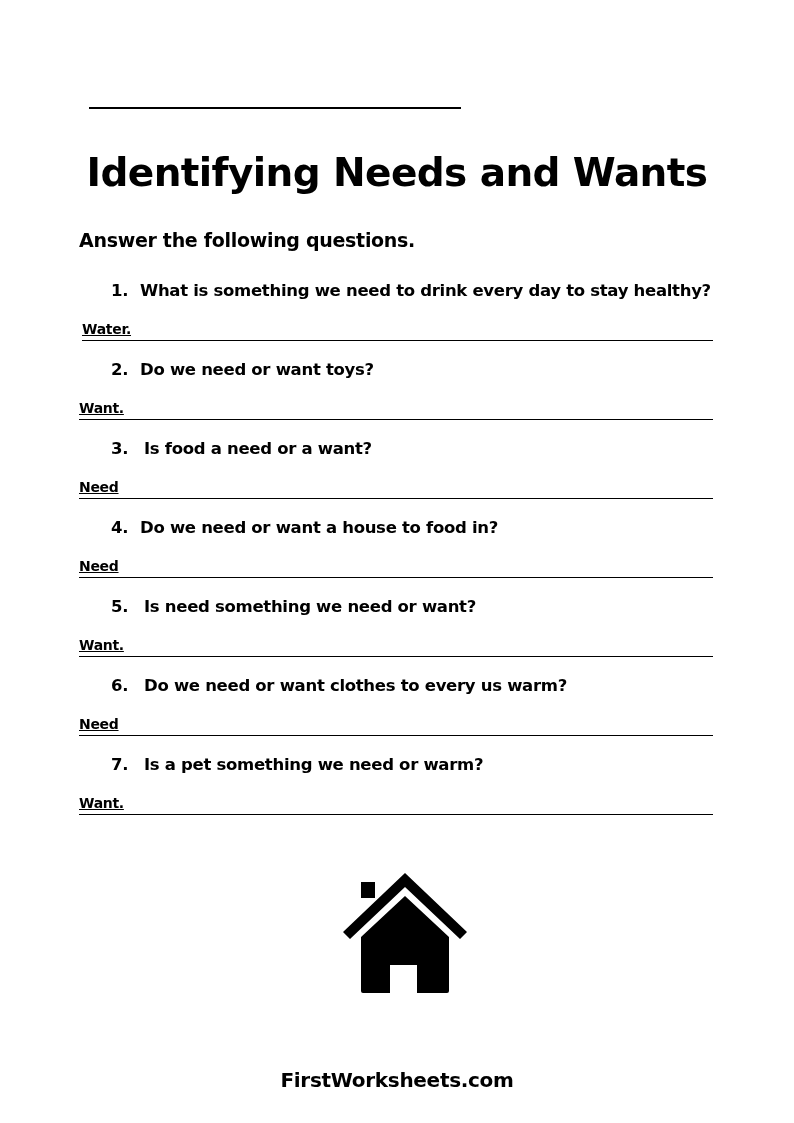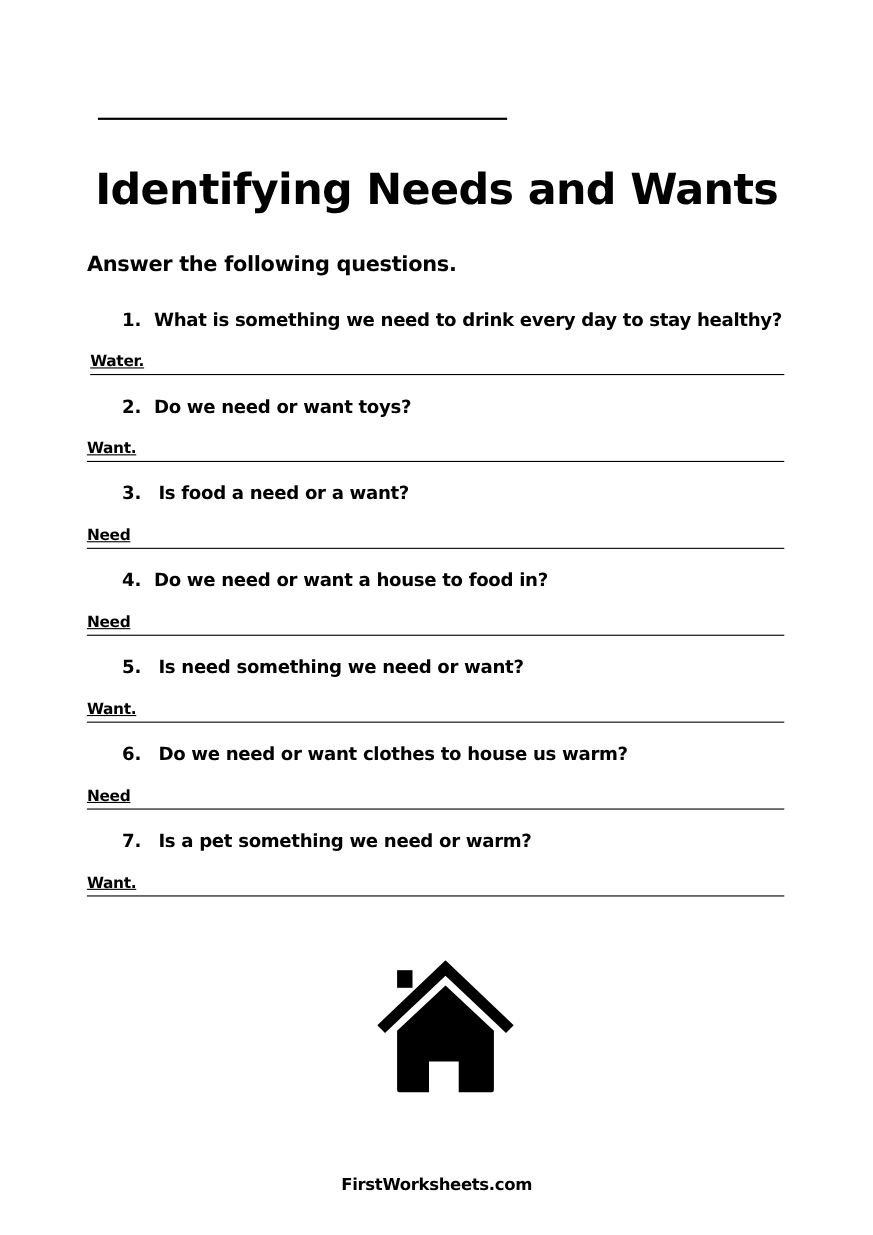--- a/index.html
+++ b/index.html
@@ -35,21 +35,21 @@
     position: absolute; left: 79px; width: 634px;
     font-size: 14px; font-weight: bold; letter-spacing: -0.3px;
     border-bottom: 1.5px solid #000; height: 21px; line-height: 21px;
   }
   .a span { text-decoration: underline; }
   .house {
     position: absolute; left: 342px; top: 873px; width: 126px; height: 122px;
   }
   .footer {
     position: absolute; left: 0; width: 794px; top: 1068px;
-    text-align: center; font-size: 15px; font-weight: bold; letter-spacing: -0.3px;
+    text-align: center; font-size: 20px; font-weight: bold; letter-spacing: -0.3px;
   }
 </style>
 </head>
 <body>
 
 <div>
 
   <div class="name-row">
     <span class="name-blank"></span>
   </div>
@@ -87,21 +87,21 @@
   </div>
 
   <div class="q wide" style="top:597px;">
     <span class="num">5.</span><span>Is need something we need or want?</span>
   </div>
   <div class="a" style="top:635px;">
     <span>Want.</span>
   </div>
 
   <div class="q wide" style="top:676px;">
-    <span class="num">6.</span><span>Do we need or want clothes to house us warm?</span>
+    <span class="num">6.</span><span>Do we need or want clothes to every us warm?</span>
   </div>
   <div class="a" style="top:714px;">
     <span>Need</span>
   </div>
 
   <div class="q wide" style="top:755px;">
     <span class="num">7.</span><span>Is a pet something we need or warm?</span>
   </div>
   <div class="a" style="top:793px;">
     <span>Want.</span>

